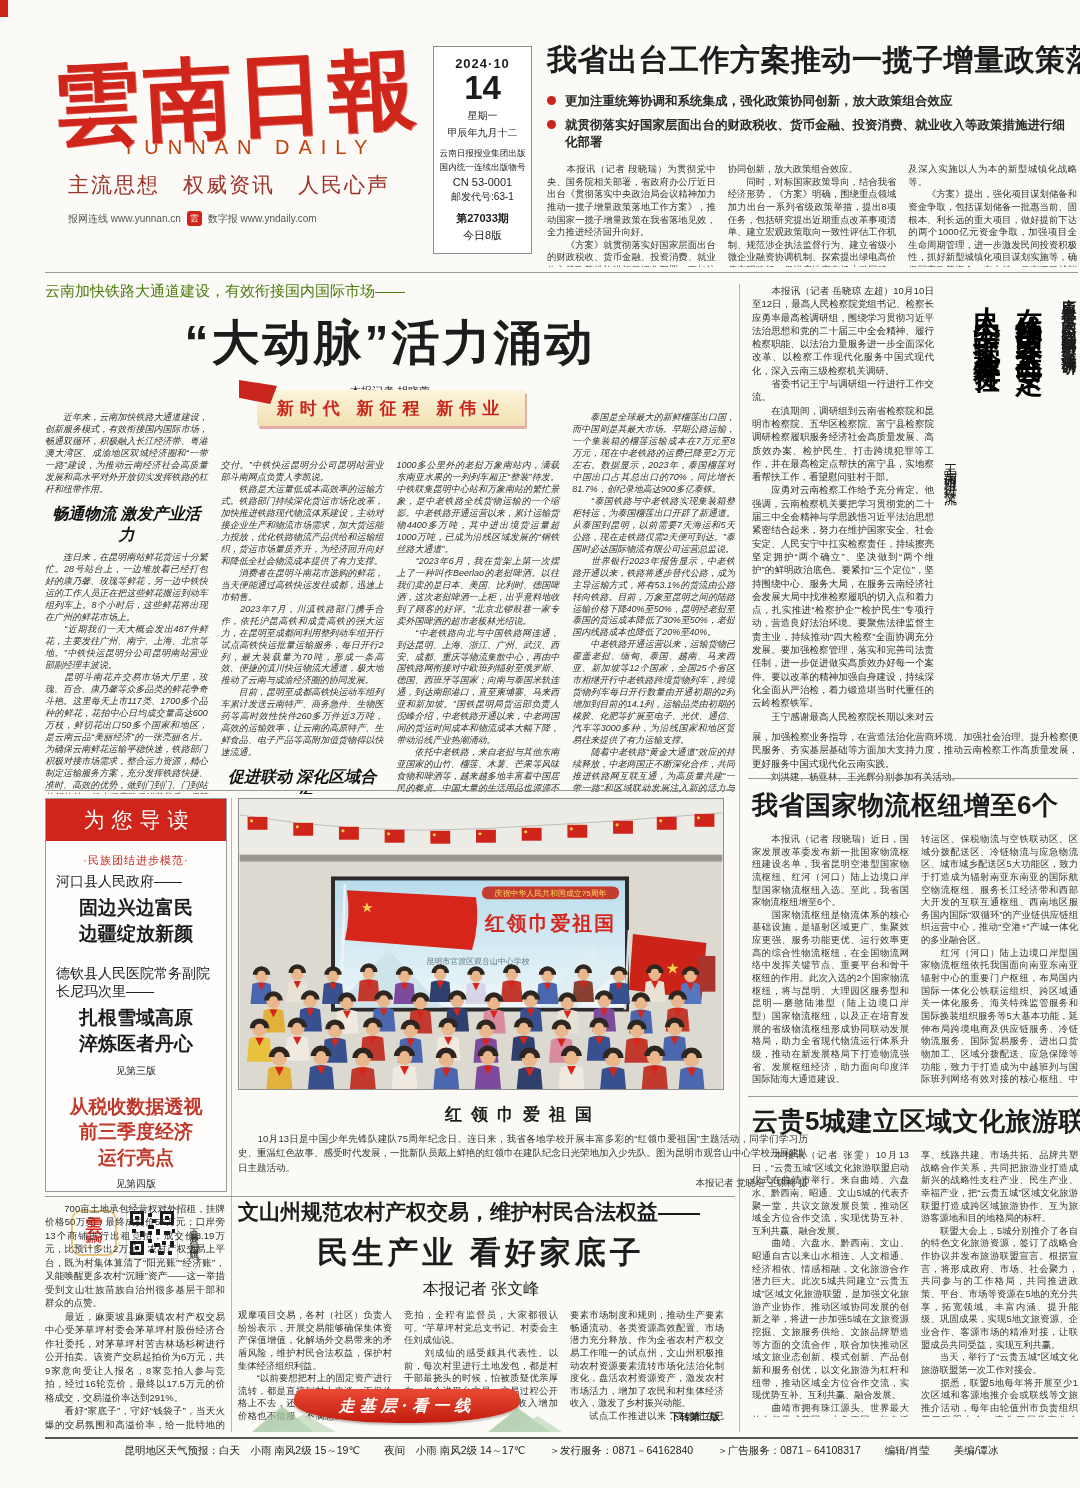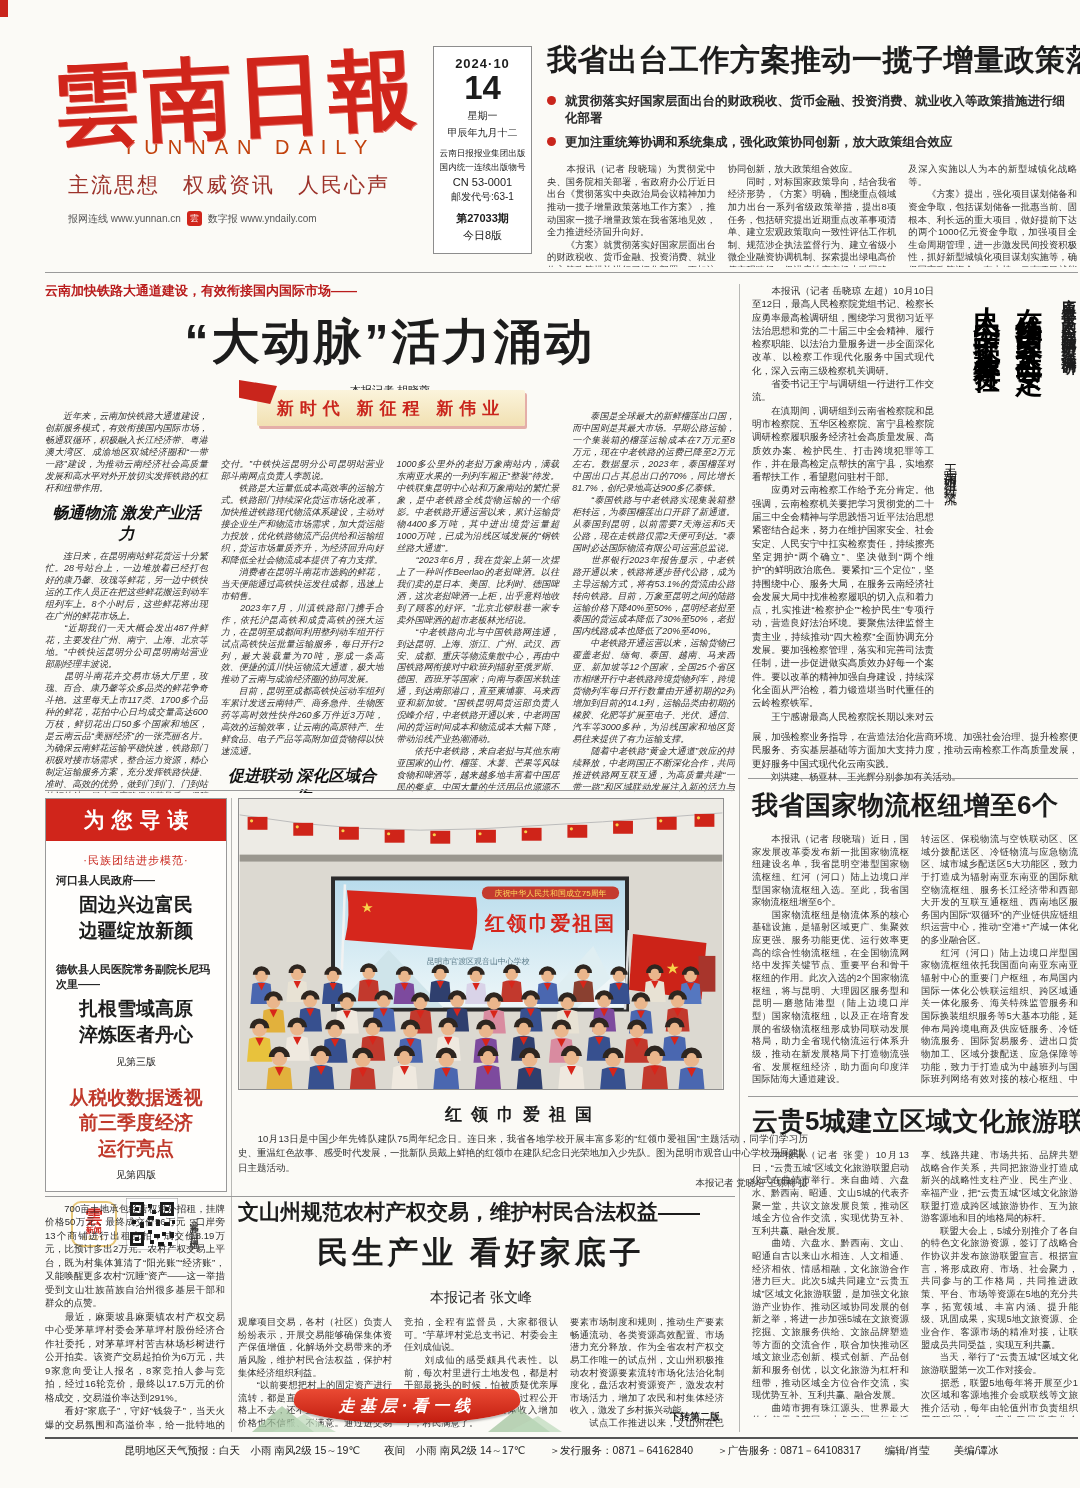--- a/index.html
+++ b/index.html
@@ -43,21 +43,21 @@
   .topstory { position:absolute; left:547px; top:40px; width:530px; height:226px; }
   .ts-head { font-size:30px; font-weight:bold; letter-spacing:0.5px; white-space:nowrap; }
   .ts-bullets { margin-top:12px; }
   .ts-bullet { display:flex; gap:9px; align-items:flex-start; font-size:12.5px; font-weight:bold; color:#2a2a2a; margin-top:7px; }
   .dot { width:9px; height:9px; border-radius:50%; background:#c9251c; flex:0 0 auto; margin-top:3px; }
   .ts-cols { display:flex; gap:12px; margin-top:12px; height:104px; overflow:hidden; }
   .news-col { flex:1; font-size:9.3px; line-height:1.36; text-align:justify; white-space:pre-line; color:#333; }
 
   
   .mainstory { position:absolute; left:45px; top:282px; width:690px; height:506px; }
-  .ms-kicker { font-size:13px; font-weight:bold; color:#b91c1c; }
+  .ms-kicker { font-size:15px; font-weight:normal; color:#4d7c0f; }
   .ms-head { font-size:48px; font-weight:bold; text-align:center; letter-spacing:3px; margin-top:10px; white-space:nowrap; }
   .ms-byline { font-size:11px; text-align:center; margin-top:9px; color:#222; }
   .ms-cols { display:flex; gap:13px; margin-top:13px; height:382px; overflow:hidden;font-style:italic; }
   .ms-col { flex:1; font-size:9px; line-height:1.33; text-align:justify; color:#2e2e2e; }
   .ms-col p { white-space:pre-line; }
   .ms-sub { font-size:16px; font-weight:bold; text-align:center; margin:7px 0; color:#111; }
   .banner-space { height:48px; }
   .era-banner { position:absolute; left:212px; top:108px; width:268px; height:36px;
     background:linear-gradient(#fbf4dc,#f1e0b2); border-radius:2px;
     display:flex; align-items:center; justify-content:center;
@@ -75,24 +75,24 @@
   .proc-vgroup { position:absolute; right:0; top:2px; height:452px; writing-mode:vertical-rl; }
   .v-kicker { font-size:15px; font-weight:bold; letter-spacing:4px; margin-left:12px; }
   .v-big { font-size:27px; font-weight:bold; letter-spacing:6px; margin-left:6px; color:#000; }
   .v-sub { font-size:13px; letter-spacing:3px; margin-top:168px; margin-right:10px; }
   .proc-tail { position:absolute; left:0; top:446px; width:100%; font-size:9.5px; line-height:1.4;
     text-align:justify; white-space:pre-line; color:#2e2e2e; }
 
   
   .guide { position:absolute; left:45px; top:798px; width:182px; height:394px;
     border:1px solid #999; background:#fffefc; }
-  .guide-head { background:#d0251b; color:#fff; font-size:21px; font-weight:bold; text-align:center;
+  .guide-head { background:#d0251b; color:#fff; font-size:21px; font-weight:normal; text-align:center;
     letter-spacing:7px; padding:7px 0 7px 7px; }
   .g-tag { color:#c9251c; font-size:11px; text-align:center; margin-top:12px; letter-spacing:1px; }
-  .g-kicker { font-size:11px; color:#222; padding:5px 10px 0;font-weight:bold; }
+  .g-kicker { font-size:14px; color:#222; padding:5px 10px 0; }
   .g-title { font-size:19px; font-weight:bold; text-align:center; line-height:1.35; margin-top:4px; white-space:pre-line; }
   .g-title.red { color:#c0392b; }
   .g-page { font-size:10px; text-align:center; margin-top:7px; }
   .g-bottom { display:flex; align-items:center; justify-content:center; gap:9px; margin-top:16px; }
   .g-app { width:46px; height:46px; border:2px solid #e8c87a; border-radius:10px; background:#fff;
     display:flex; flex-direction:column; align-items:center; justify-content:center; line-height:1; }
   .g-app .ch { color:#d0251b; font-size:18px; font-weight:bold; font-family:"DejaVu Serif",serif; }
   .g-app .nm { color:#d0251b; font-size:8px; font-weight:bold; margin-top:1px; }
   .g-app .en { color:#c9a24a; font-size:6px; letter-spacing:1px; }
   .g-qrhint { writing-mode:vertical-rl; font-size:9px; color:#333; letter-spacing:2px; line-height:1.6; }
@@ -111,21 +111,21 @@
   .two-cols { display:flex; gap:12px; margin-top:10px; overflow:hidden; }
   .logistics .two-cols { height:252px; }
   .tourism .two-cols { height:268px; }
 
   
   .leftcont { position:absolute; left:45px; top:1202px; width:180px; height:228px;
     font-size:9.5px; line-height:1.42; text-align:justify; white-space:pre-line; overflow:hidden; color:#2e2e2e; }
   .property { position:absolute; left:238px; top:1198px; width:486px; height:234px; }
   .prop-kicker { font-size:21px; font-weight:bold; }
   .prop-head { font-size:31px; font-weight:bold; text-align:center; letter-spacing:4px; margin-top:6px; white-space:nowrap; }
-  .prop-byline { font-size:14px; text-align:center; margin-top:15px; }
+  .prop-byline { font-size:16px; text-align:center; margin-top:5px; }
   .three-cols { display:flex; gap:12px; margin-top:9px; height:112px; overflow:hidden; }
   .prop-jump { position:absolute; right:4px; bottom:8px; font-size:10px; font-weight:bold; }
   .ribbon-wrap { position:absolute; left:14px; bottom:0; width:310px; height:46px; }
   .ribbon { position:absolute; left:42px; top:3px; width:226px; height:34px;
     background:linear-gradient(#ea4a33,#c21d10); border-radius:10px 10px 46% 46%/10px 10px 60% 60%;
     display:flex; align-items:center; justify-content:center; box-shadow:0 2px 2px rgba(0,0,0,.25); }
   .ribbon span { color:#fff; font-size:16px; font-weight:bold; font-style:italic; letter-spacing:5px;
     font-family:"DejaVu Serif",serif; }
   .mountains { position:absolute; left:0; top:6px; }
 
@@ -163,25 +163,25 @@
     <div class="d-post">邮发代号:63-1</div>
     <div class="d-issue">第27033期</div>
     <div class="d-pages">今日8版</div>
   </div>
 
   <div class="topstory">
     <div class="ts-head">我省出台工作方案推动一揽子增量政策落地</div>
     <div class="ts-bullets">
       <div class="ts-bullet">
         <span class="dot"></span>
-        <span>就贯彻落实好国家层面出台的财政税收、货币金融、投资消费、就业收入等政策措施进行细化部署</span>
+        <span>更加注重统筹协调和系统集成，强化政策协同创新，放大政策组合效应</span>
       </div>
       <div class="ts-bullet">
         <span class="dot"></span>
-        <span>更加注重统筹协调和系统集成，强化政策协同创新，放大政策组合效应</span>
+        <span>就贯彻落实好国家层面出台的财政税收、货币金融、投资消费、就业收入等政策措施进行细化部署</span>
       </div>
     </div>
     <div class="ts-cols">
       <div class="news-col">　　本报讯（记者 段晓瑞）为贯彻党中央、国务院相关部署，省政府办公厅近日出台《贯彻落实中央政治局会议精神加力推动一揽子增量政策落地工作方案》，推动国家一揽子增量政策在我省落地见效，全力推进经济回升向好。
 　　《方案》就贯彻落实好国家层面出台的财政税收、货币金融、投资消费、就业收入等政策措施进行了细化部署，更加注重统筹协调和系统集成，强化政策</div>
       <div class="news-col">协同创新，放大政策组合效应。
 　　同时，对标国家政策导向，结合我省经济形势，《方案》明确，围绕重点领域加力出台一系列省级政策举措，提出8项任务，包括研究提出近期重点改革事项清单、建立宏观政策取向一致性评估工作机制、规范涉企执法监督行为、建立省级小微企业融资协调机制、探索提出绿电高价值实现路径、促进房地产市场止跌回稳、稳就业以</div>
       <div class="news-col">及深入实施以人为本的新型城镇化战略等。
 　　《方案》提出，强化项目谋划储备和资金争取，包括谋划储备一批惠当前、固根本、利长远的重大项目，做好提前下达的两个1000亿元资金争取，加强项目全生命周期管理，进一步激发民间投资积极性，抓好新型城镇化项目谋划实施等，确保国家政策资金一有支持，云南项目就能落地实施。</div>
     </div>

